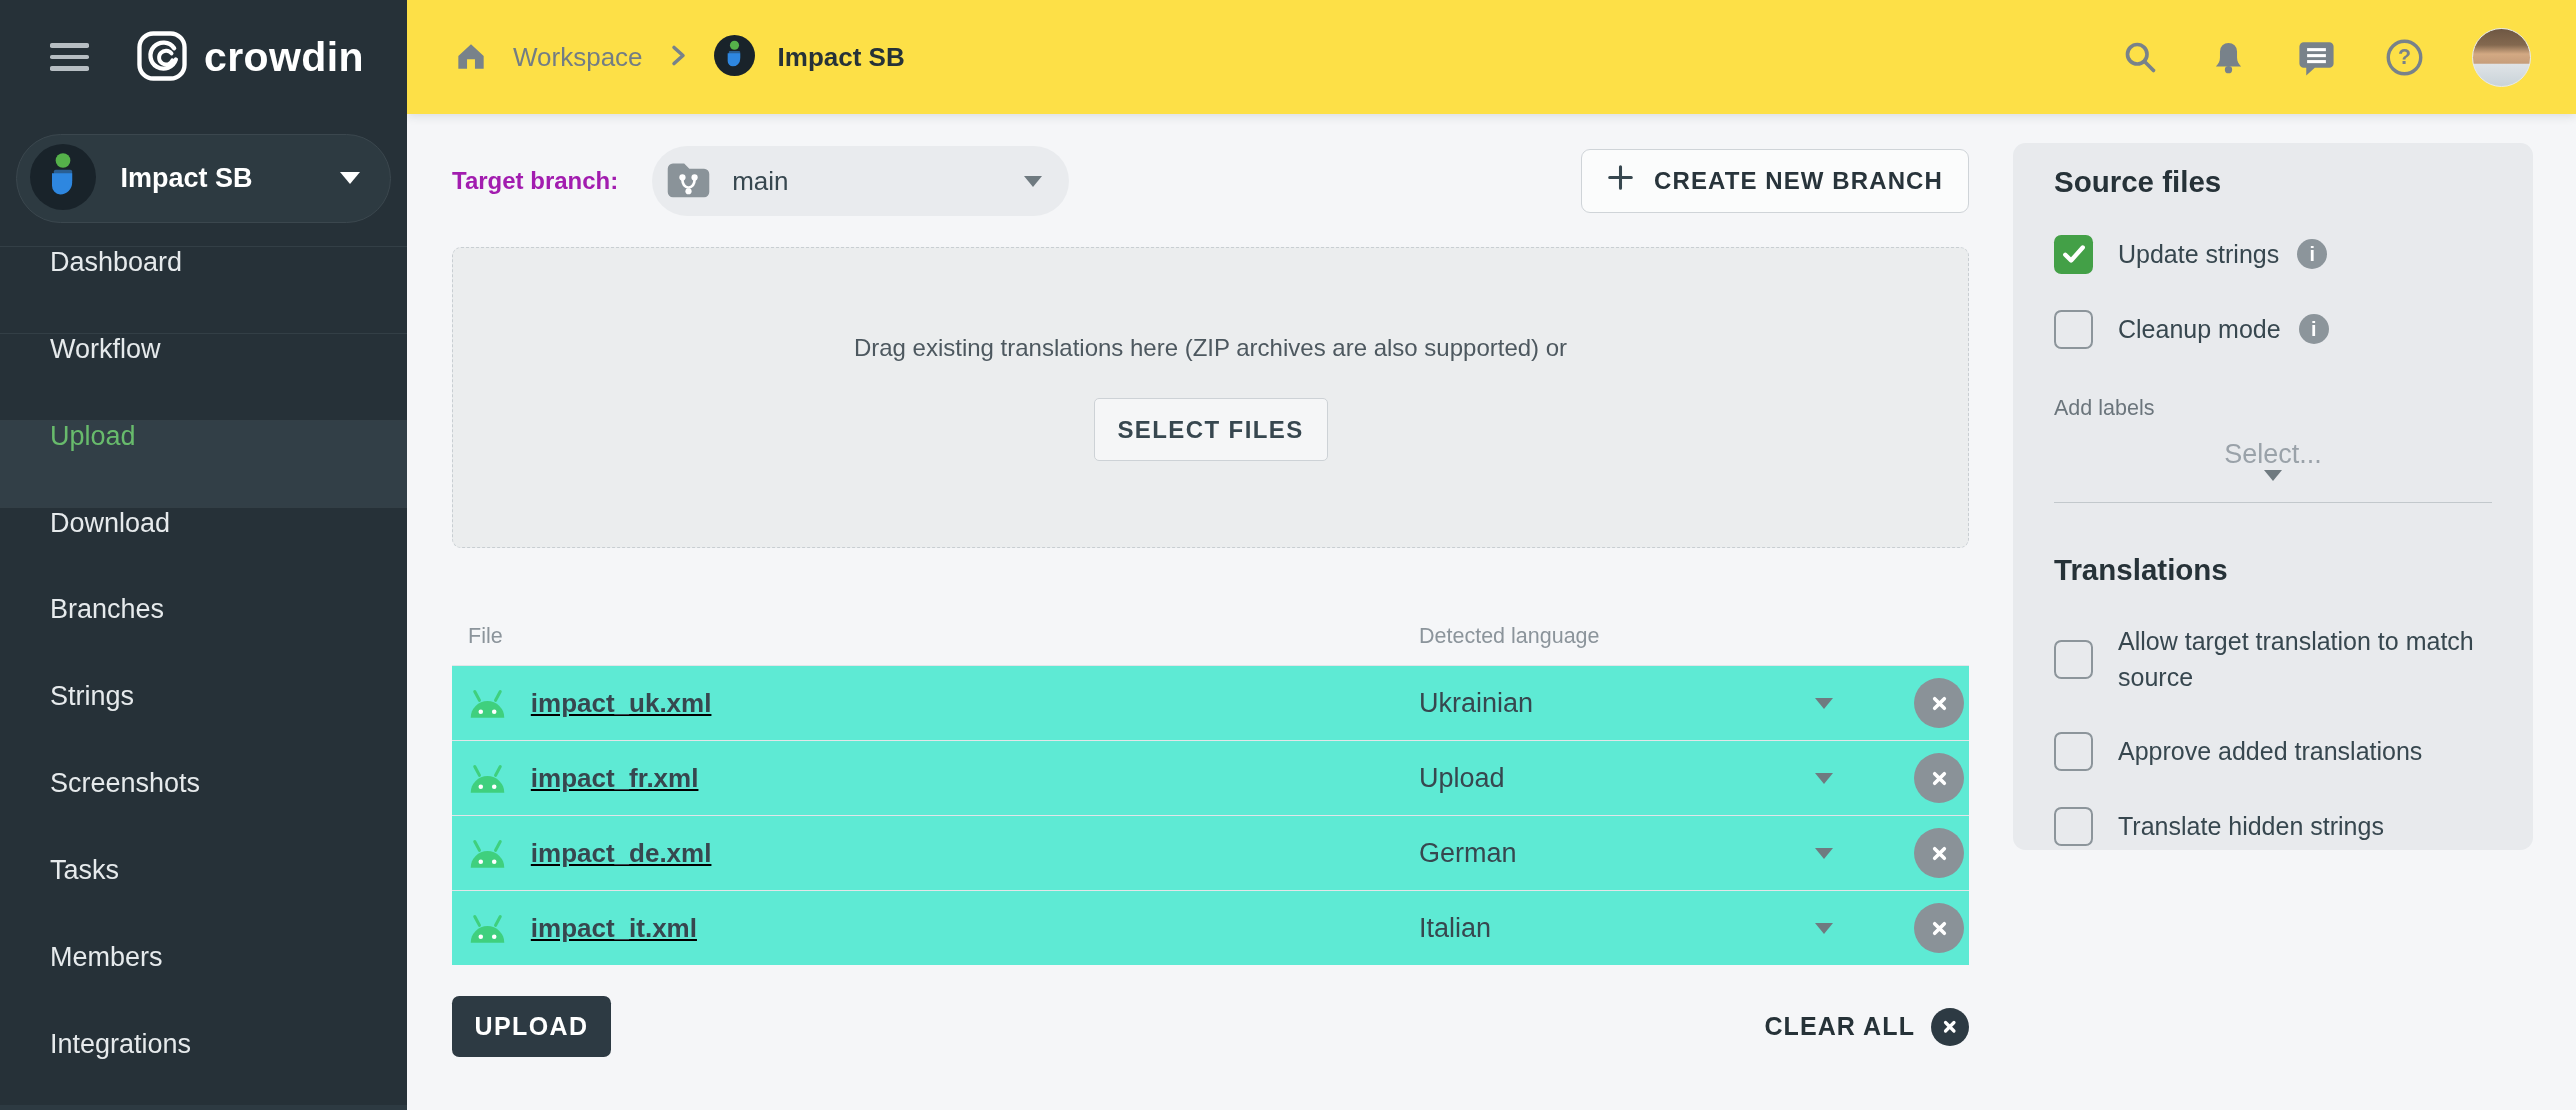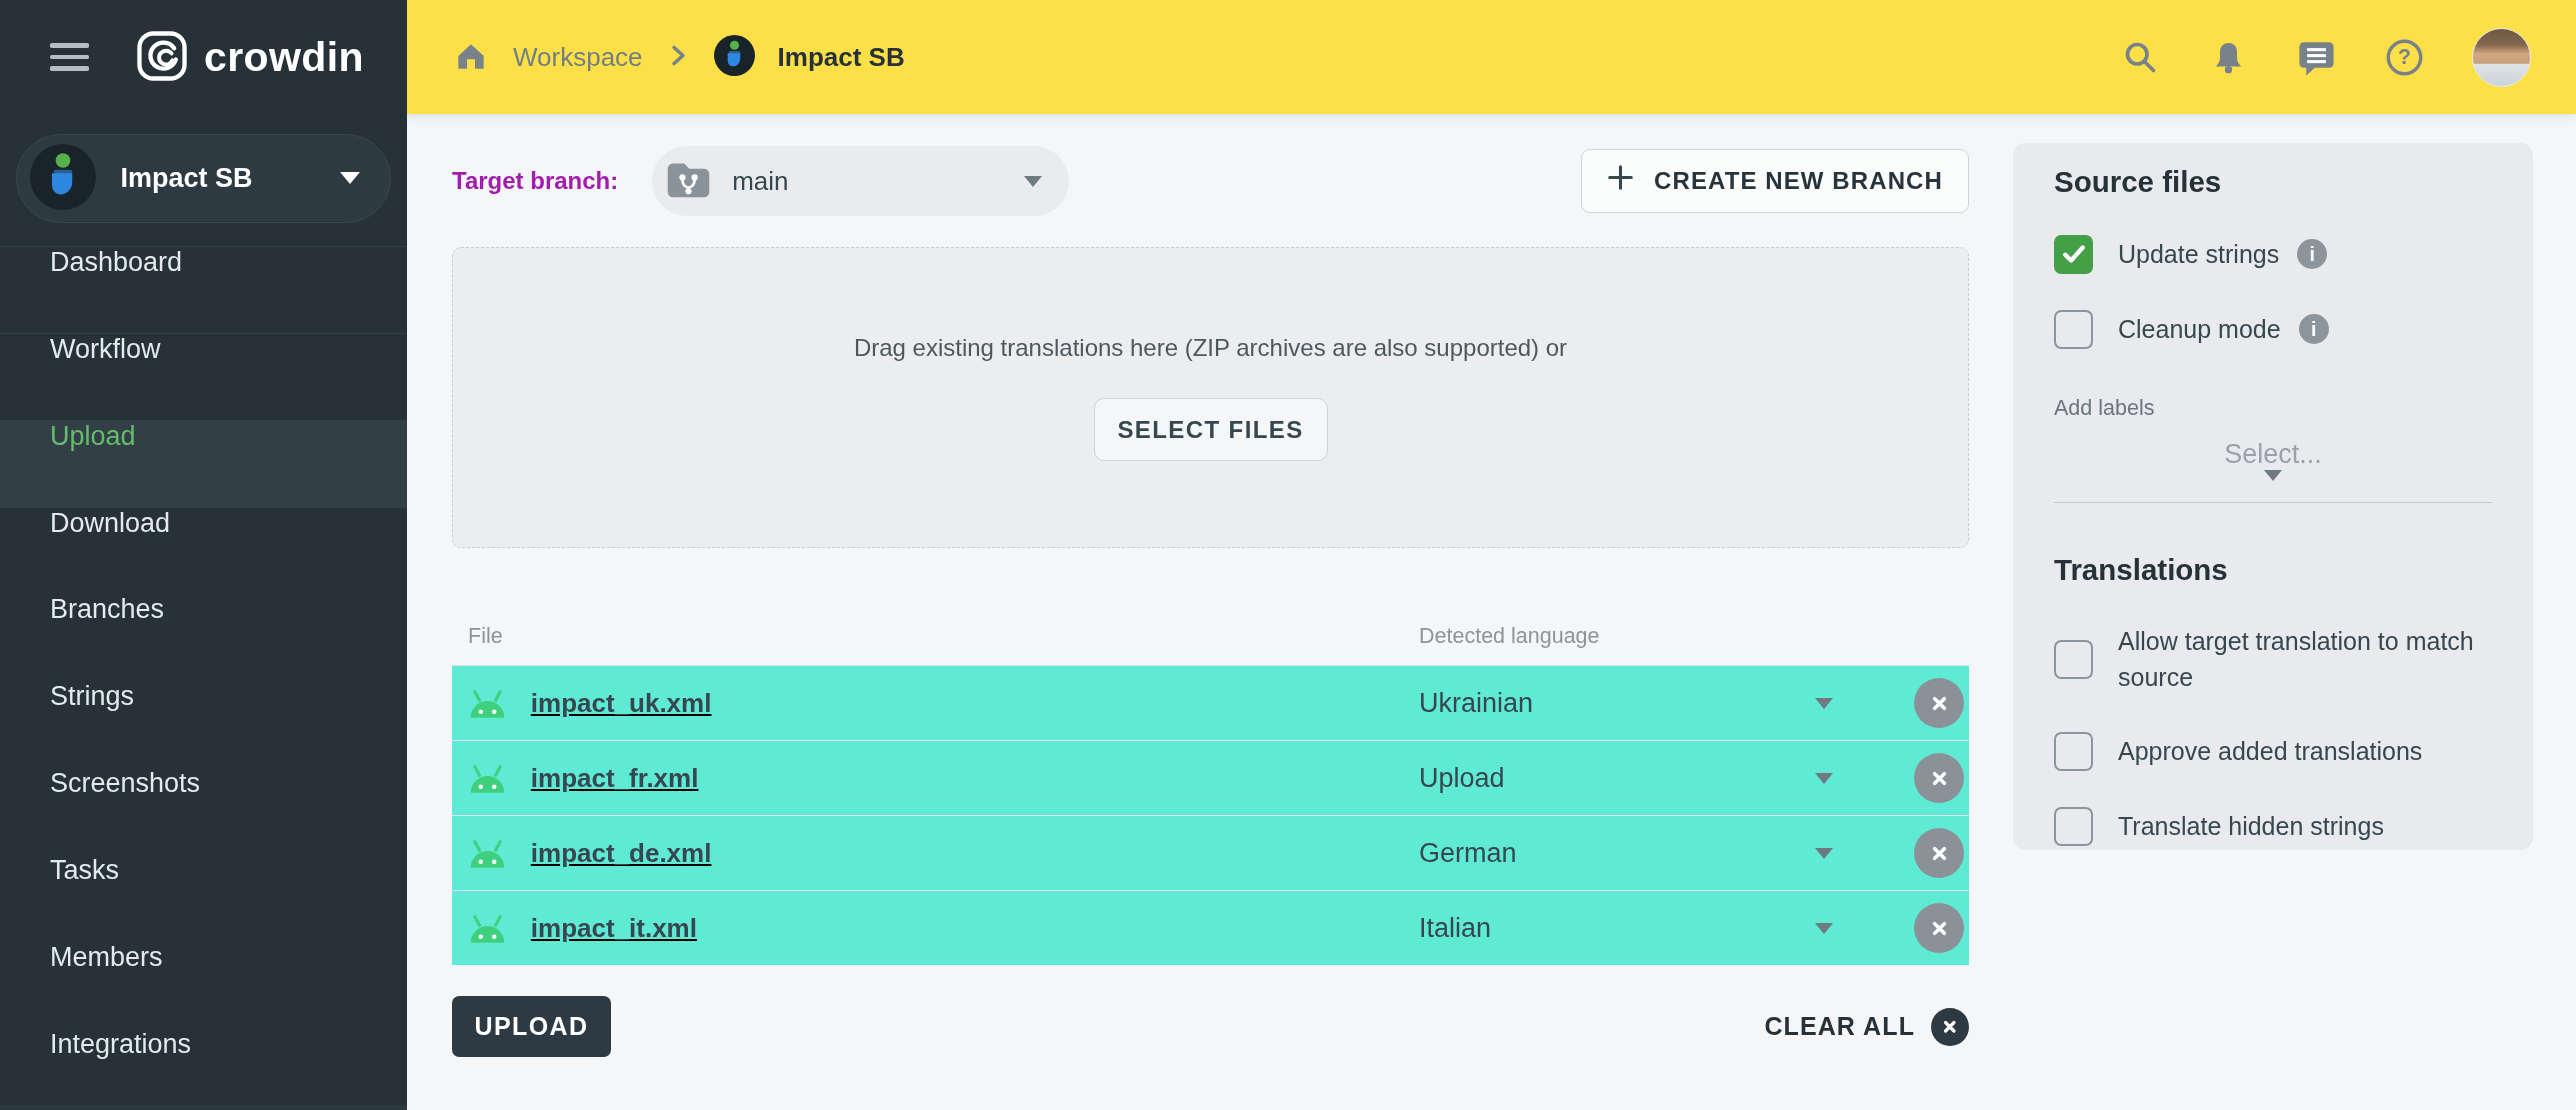--- a/index.html
+++ b/index.html
@@ -48,21 +48,21 @@
     display:flex; align-items:center; padding:0 27px 0 13.4px; gap:21.5px; cursor:pointer; }
   .branch-value { flex:1; font-size:26px; color:#37474f; }
   .caret-gray { width:0; height:0; border-left:9.8px solid transparent; border-right:9.8px solid transparent; border-top:11.6px solid #6f7a80; }
   .create-branch-btn { position:absolute; right:0; top:2.7px; width:388px; height:64px; background:#fbfcfc;
     border:0.9px solid #cfd4d8; border-radius:9px; display:flex; align-items:center; justify-content:center; gap:20px;
     font-size:24px; font-weight:700; color:#28343b; letter-spacing:1.1px; cursor:pointer; }
 
   .dropzone { margin-top:31px; height:301px; background:#ebedee; border:1.8px dashed #c8ced2; border-radius:9px;
     display:flex; flex-direction:column; align-items:center; justify-content:center; }
   .dz-text { font-size:24px; color:#4d585f; }
-  .dz-btn { margin-top:36px; width:234px; height:63px; background:#f5f6f7; border:0.9px solid #cdd2d6; border-radius:10px;
+  .dz-btn { margin-top:36px; width:234px; height:63px; background:#f5f6f7; border:0.9px solid #cdd2d6; border-radius:5px;
     display:flex; align-items:center; justify-content:center; font-size:24px; font-weight:600; color:#37474f;
     letter-spacing:1.4px; cursor:pointer; }
 
   .thead { position:relative; margin-top:60px; height:57px; display:flex; align-items:center; }
   .th { font-size:21.5px; color:#8b949b; }
   .th-file { margin-left:16px; }
   .th-lang { position:absolute; left:967px; }
 
   .trow { position:relative; height:75px; background:#5eead4; border-top:0.9px solid #e2e5e8; display:flex; align-items:center;text-decoration:underline; }
   .trow:last-of-type { border-bottom:0.9px solid #e2e5e8; }

